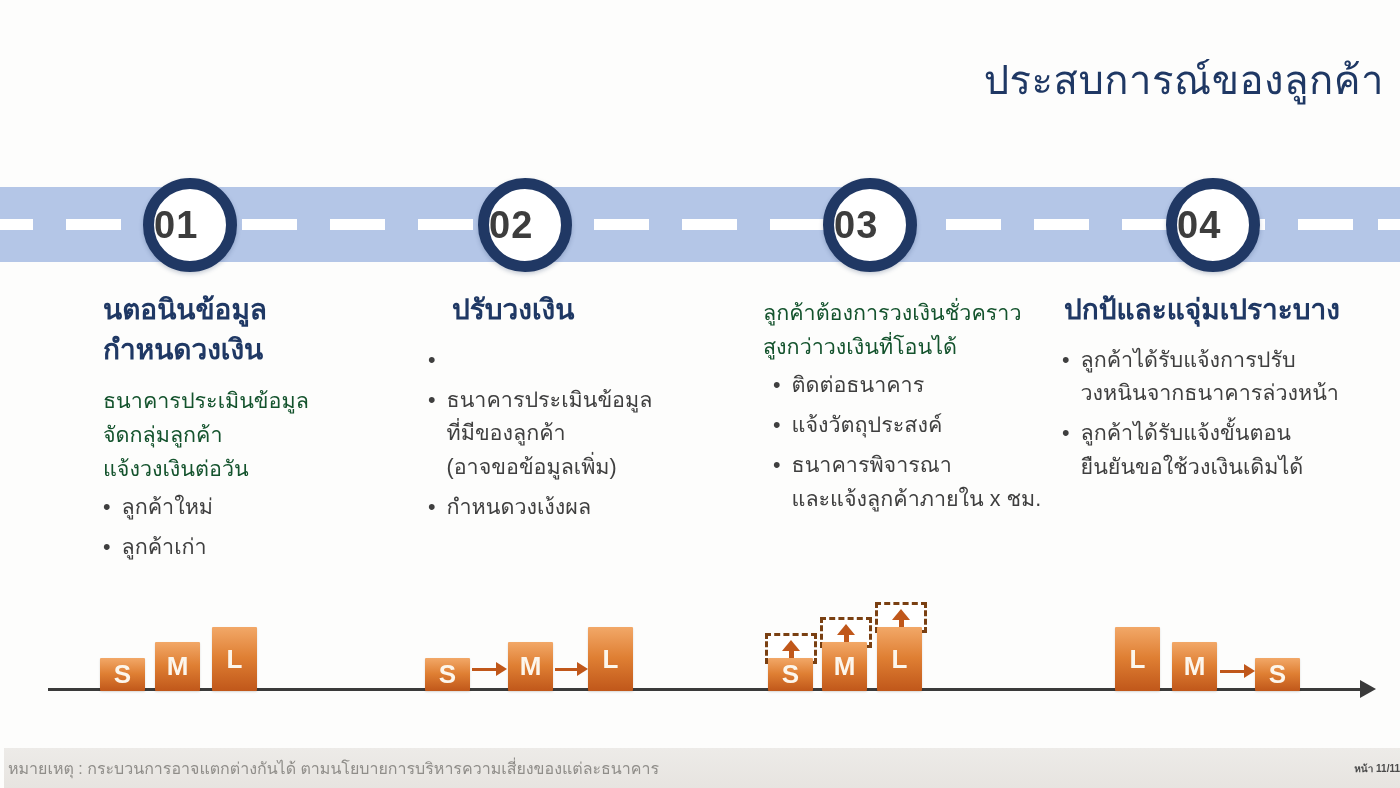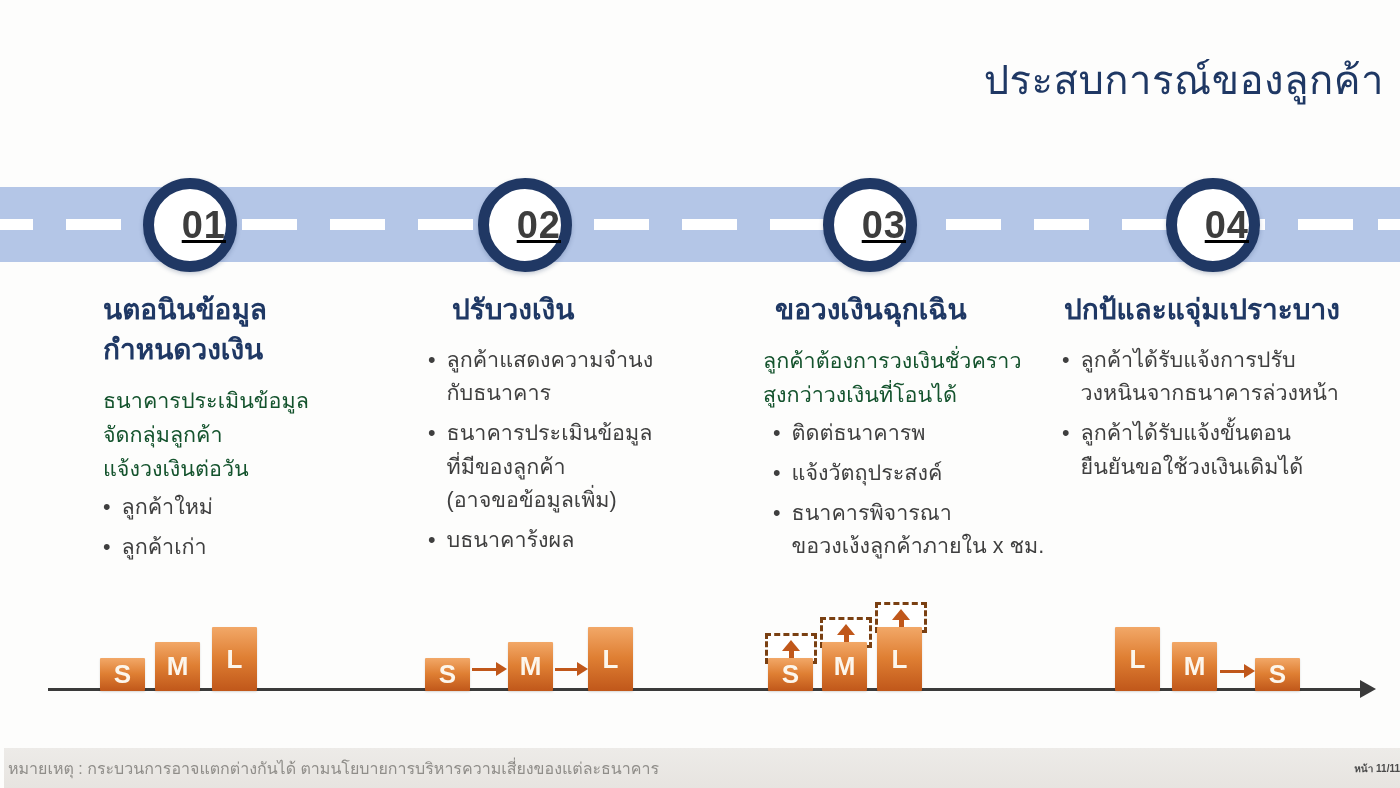--- a/index.html
+++ b/index.html
@@ -20,23 +20,22 @@
     background:#b4c6e7;
   }
   .band-dashes{
     position:absolute;left:0;top:32px;width:100%;height:11px;
     background:repeating-linear-gradient(90deg,#ffffff 0 55px,rgba(255,255,255,0) 55px 88px);
     background-position:-22px 0;
   }
   .step-circle{
     position:absolute;top:178px;width:72px;height:72px;
     background:#ffffff;border:11px solid #203864;border-radius:50%;
-    display:flex;align-items:center;justify-content:flex-end;
+    display:flex;align-items:center;justify-content:flex-start;
     box-shadow:0 2px 4px rgba(32,56,100,.25);
-    text-decoration:underline;
   }
   .step-circle .num{font-size:38px;font-weight:700;color:#3d3d3d;letter-spacing:1px;}
   .c1{left:143px;} .c2{left:478px;} .c3{left:823px;} .c4{left:1166px;}
   
   .col{position:absolute;top:290px;}
   .col h2{
     margin:0 0 14px 0;font-size:28px;font-weight:700;color:#1f3864;
     line-height:1.42;white-space:pre-line;
   }
   .intro{
@@ -133,53 +132,50 @@
       <span class="b-text">ลูกค้าเก่า</span>
     </li>
   </ul>
 </div>
 
 <div class="col col2">
   <h2>ปรับวงเงิน</h2>
   <ul class="bullets">
     <li>
       <span class="dot">•</span>
-      <span class="b-text">ลูกค้าแสดงความจำนง
-กับธนาคาร</span>
     </li>
     <li>
       <span class="dot">•</span>
       <span class="b-text">ธนาคารประเมินข้อมูล
 ที่มีของลูกค้า
 (อาจขอข้อมูลเพิ่ม)</span>
     </li>
     <li>
       <span class="dot">•</span>
-      <span class="b-text">บธนาคาร้งผล</span>
+      <span class="b-text">กำหนดวงเง้งผล</span>
     </li>
   </ul>
 </div>
 
 <div class="col col3">
-  <h2>ขอวงเงินฉุกเฉิน</h2>
   <div class="intro">ลูกค้าต้องการวงเงินชั่วคราว
 สูงกว่าวงเงินที่โอนได้</div>
   <ul class="bullets">
     <li>
       <span class="dot">•</span>
-      <span class="b-text">ติดต่ธนาคารพ</span>
+      <span class="b-text">ติดต่อธนาคาร</span>
     </li>
     <li>
       <span class="dot">•</span>
       <span class="b-text">แจ้งวัตถุประสงค์</span>
     </li>
     <li>
       <span class="dot">•</span>
       <span class="b-text">ธนาคารพิจารณา
-ขอวงเง้งลูกค้าภายใน x ชม.</span>
+และแจ้งลูกค้าภายใน x ชม.</span>
     </li>
   </ul>
 </div>
 
 <div class="col col4">
   <h2>ปกป้และแจุ่มเปราะบาง</h2>
   <ul class="bullets">
     <li>
       <span class="dot">•</span>
       <span class="b-text">ลูกค้าได้รับแจ้งการปรับ

